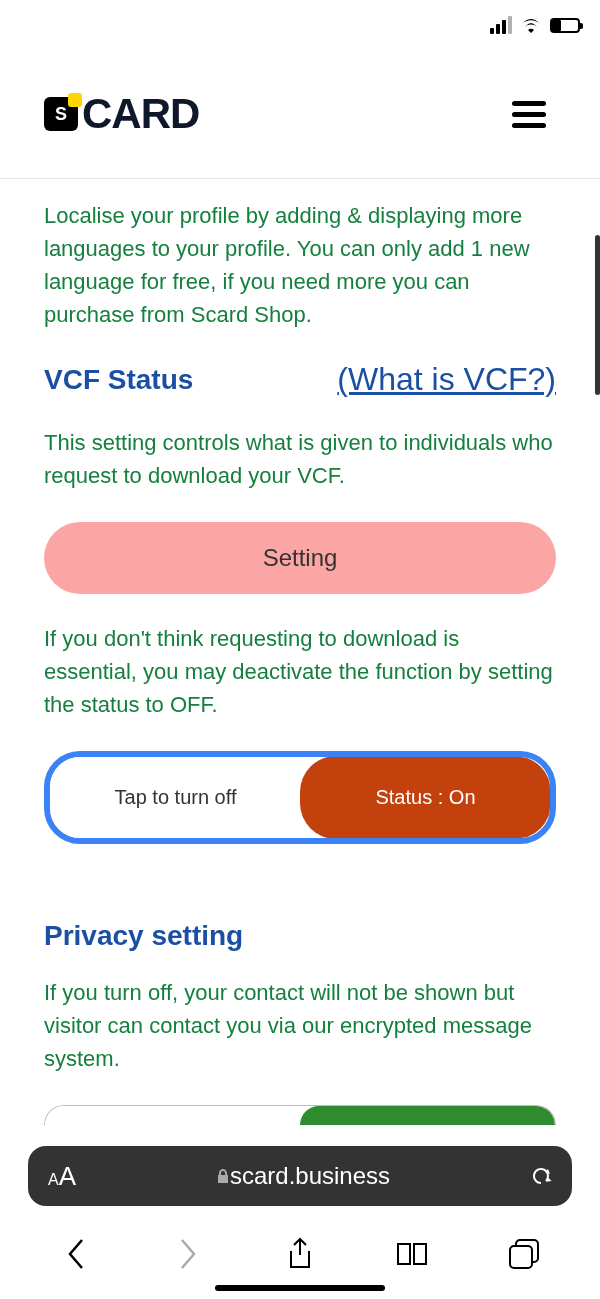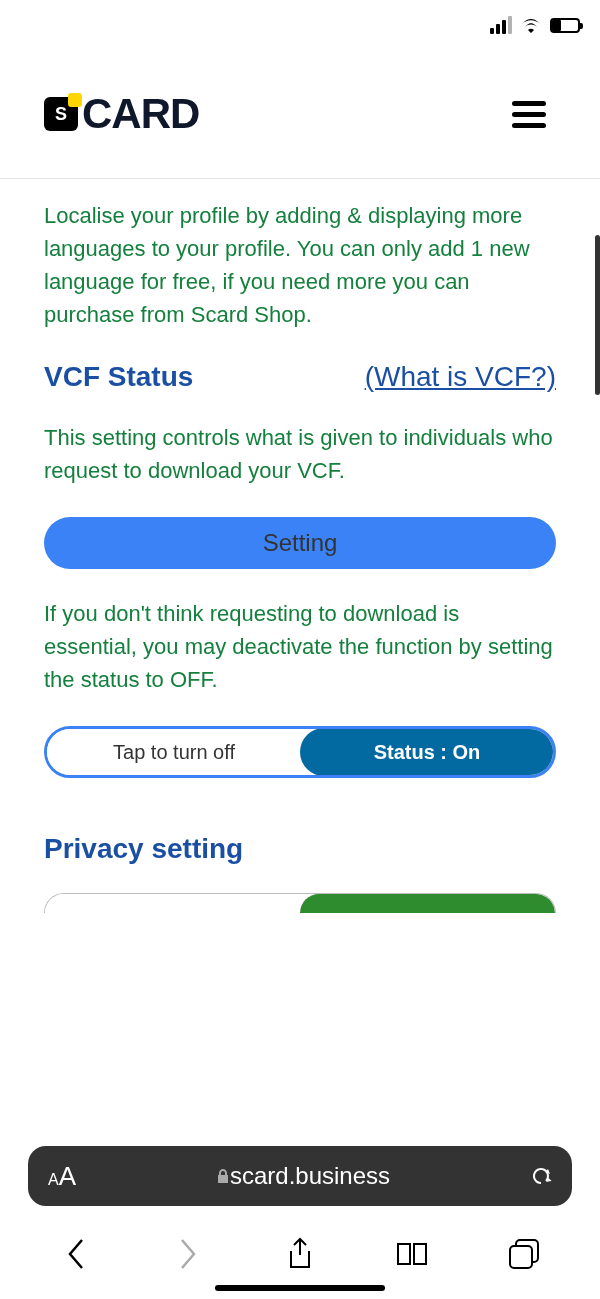--- a/index.html
+++ b/index.html
@@ -72,61 +72,61 @@
 }
 .banner-link { text-decoration: underline; }
 
 .divider { height: 1px; background: #e5e5e5; margin-top: 20px; }
 
 .content { padding: 20px 44px 0; }
 .para { font-size: 22px; line-height: 1.5; color: #15803d; margin-bottom: 30px; }
 
 .section-head { display: flex; justify-content: space-between; align-items: center; margin: 30px 0 28px; }
 .section-title { font-size: 28px; font-weight: 700; color: #1a4fa3; }
-.section-link { font-size: 28px; color: #1a4fa3; text-decoration: underline; }
+.section-link { font-size: 32px; color: #1a4fa3; text-decoration: underline; }
 
 .setting-btn {
   width: 100%;
-  height: 52px;
-  background: #3b82f6;
+  height: 72px;
+  background: #fca5a5;
   border: none;
   border-radius: 36px;
   font-size: 24px;
   color: #333;
   cursor: pointer;
   margin-bottom: 28px;
 }
 
 .toggle-wrap {
   display: flex;
   width: 100%;
-  height: 52px;
-  border: 3px solid #3b82f6;
+  height: 93px;
+  border: 6px solid #3b82f6;
   border-radius: 36px;
   overflow: hidden;
   margin-bottom: 40px;
 }
 .toggle-off {
   flex: 1;
   display: flex;
   align-items: center;
   justify-content: center;
   font-size: 20px;
   color: #333;
   background: #fff;
 }
 .toggle-on {
   flex: 1;
   display: flex;
   align-items: center;
   justify-content: center;
   font-size: 20px;
-  font-weight: 700;
+  font-weight: 400;
   color: #fff;
-  background: #0369a1;
+  background: #c2410c;
   border-radius: 36px;
   margin: -1px;
 }
 
 .scroll-indicator {
   position: absolute;
   right: 0;
   top: 235px;
   width: 5px;
   height: 160px;
@@ -172,21 +172,21 @@
   position: absolute;
   bottom: 8px;
   left: 50%;
   transform: translateX(-50%);
   width: 170px;
   height: 6px;
   background: #000;
   border-radius: 3px;
 }
 
-.privacy-section { margin-top: 55px; }
+.privacy-section { margin-top: 76px; }
 .partial-toggle {
   display: flex;
   width: 100%;
   height: 20px;
   border: 1px solid #bbb;
   border-radius: 36px 36px 0 0;
   border-bottom: none;
   overflow: hidden;
   margin-top: 28px;
 }
@@ -243,20 +243,21 @@
 
   <p class="para">If you don't think requesting to download is essential, you may deactivate the function by setting the status to OFF.</p>
 
   <div class="toggle-wrap">
     <div class="toggle-off">Tap to turn off</div>
     <div class="toggle-on">Status : On</div>
   </div>
 
   <div class="privacy-section">
     <h2 class="section-title">Privacy setting</h2>
+    <p class="para" style="margin-top:24px">If you turn off, your contact will not be shown but visitor can contact you via our encrypted message system.</p>
     <div class="partial-toggle">
       <div class="partial-off"></div>
       <div class="partial-on"></div>
     </div>
   </div>
 </div>
 
 <div class="scroll-indicator"></div>
 
 <div class="browser-bar">

